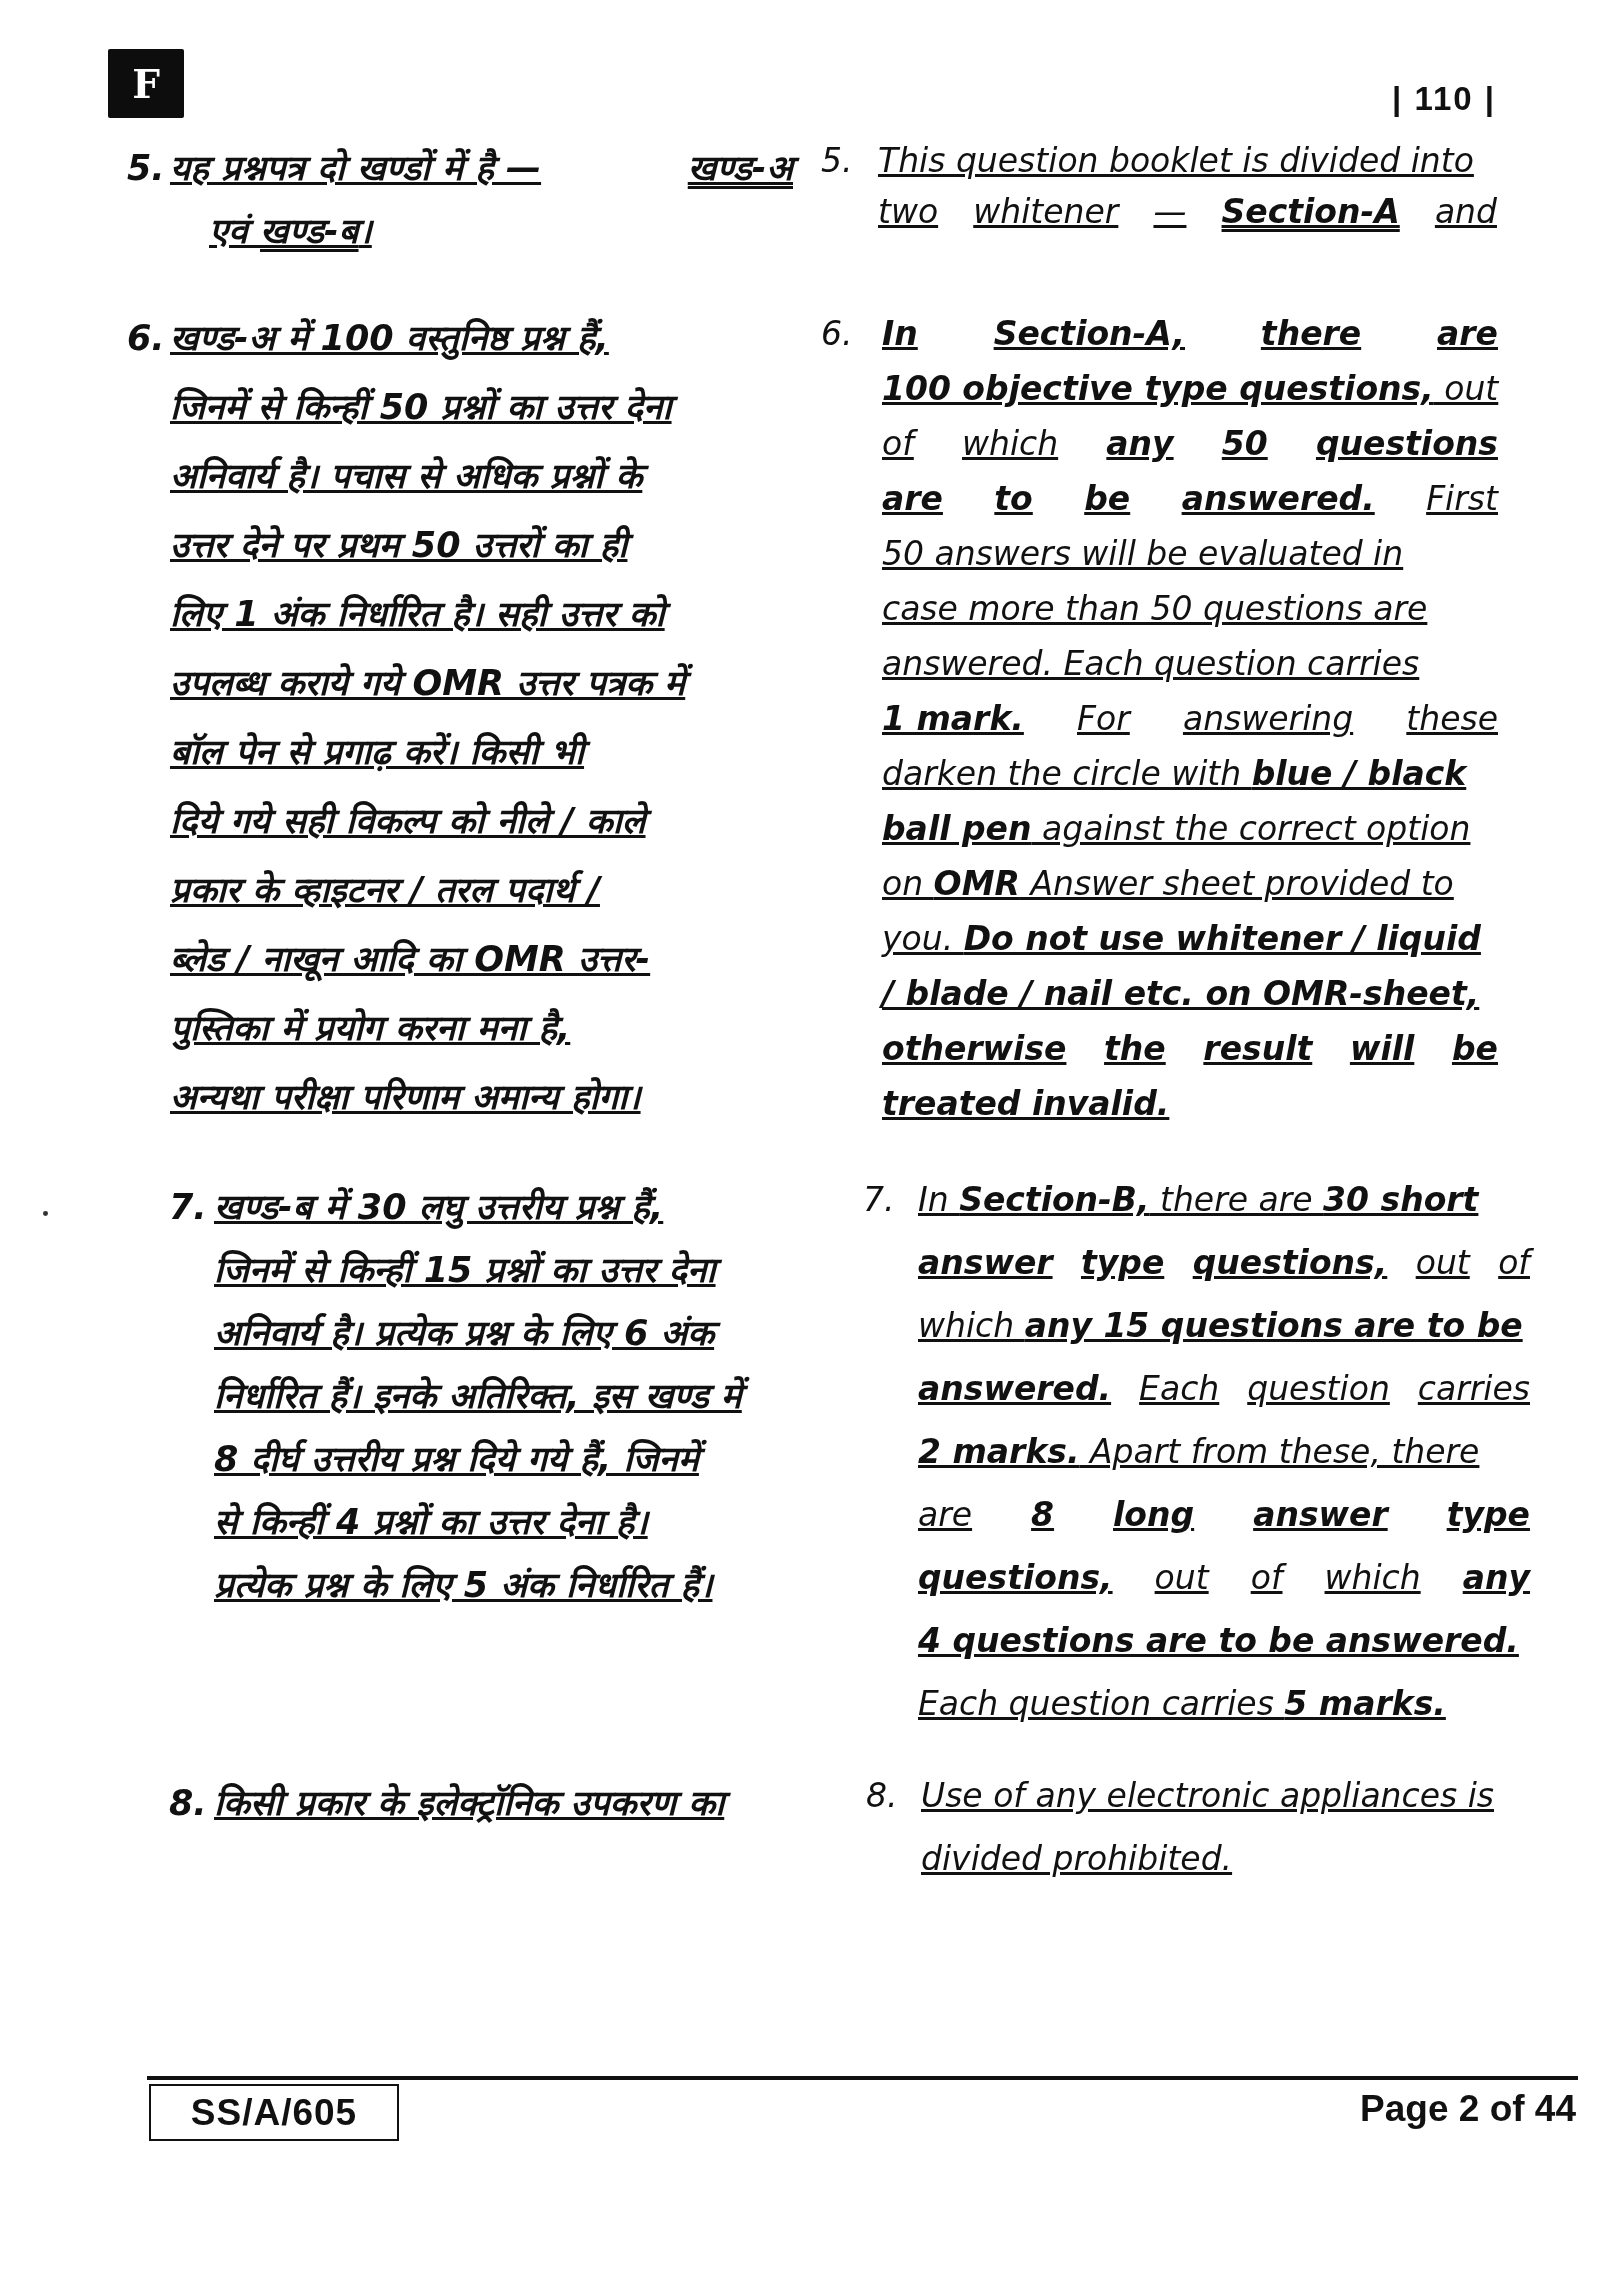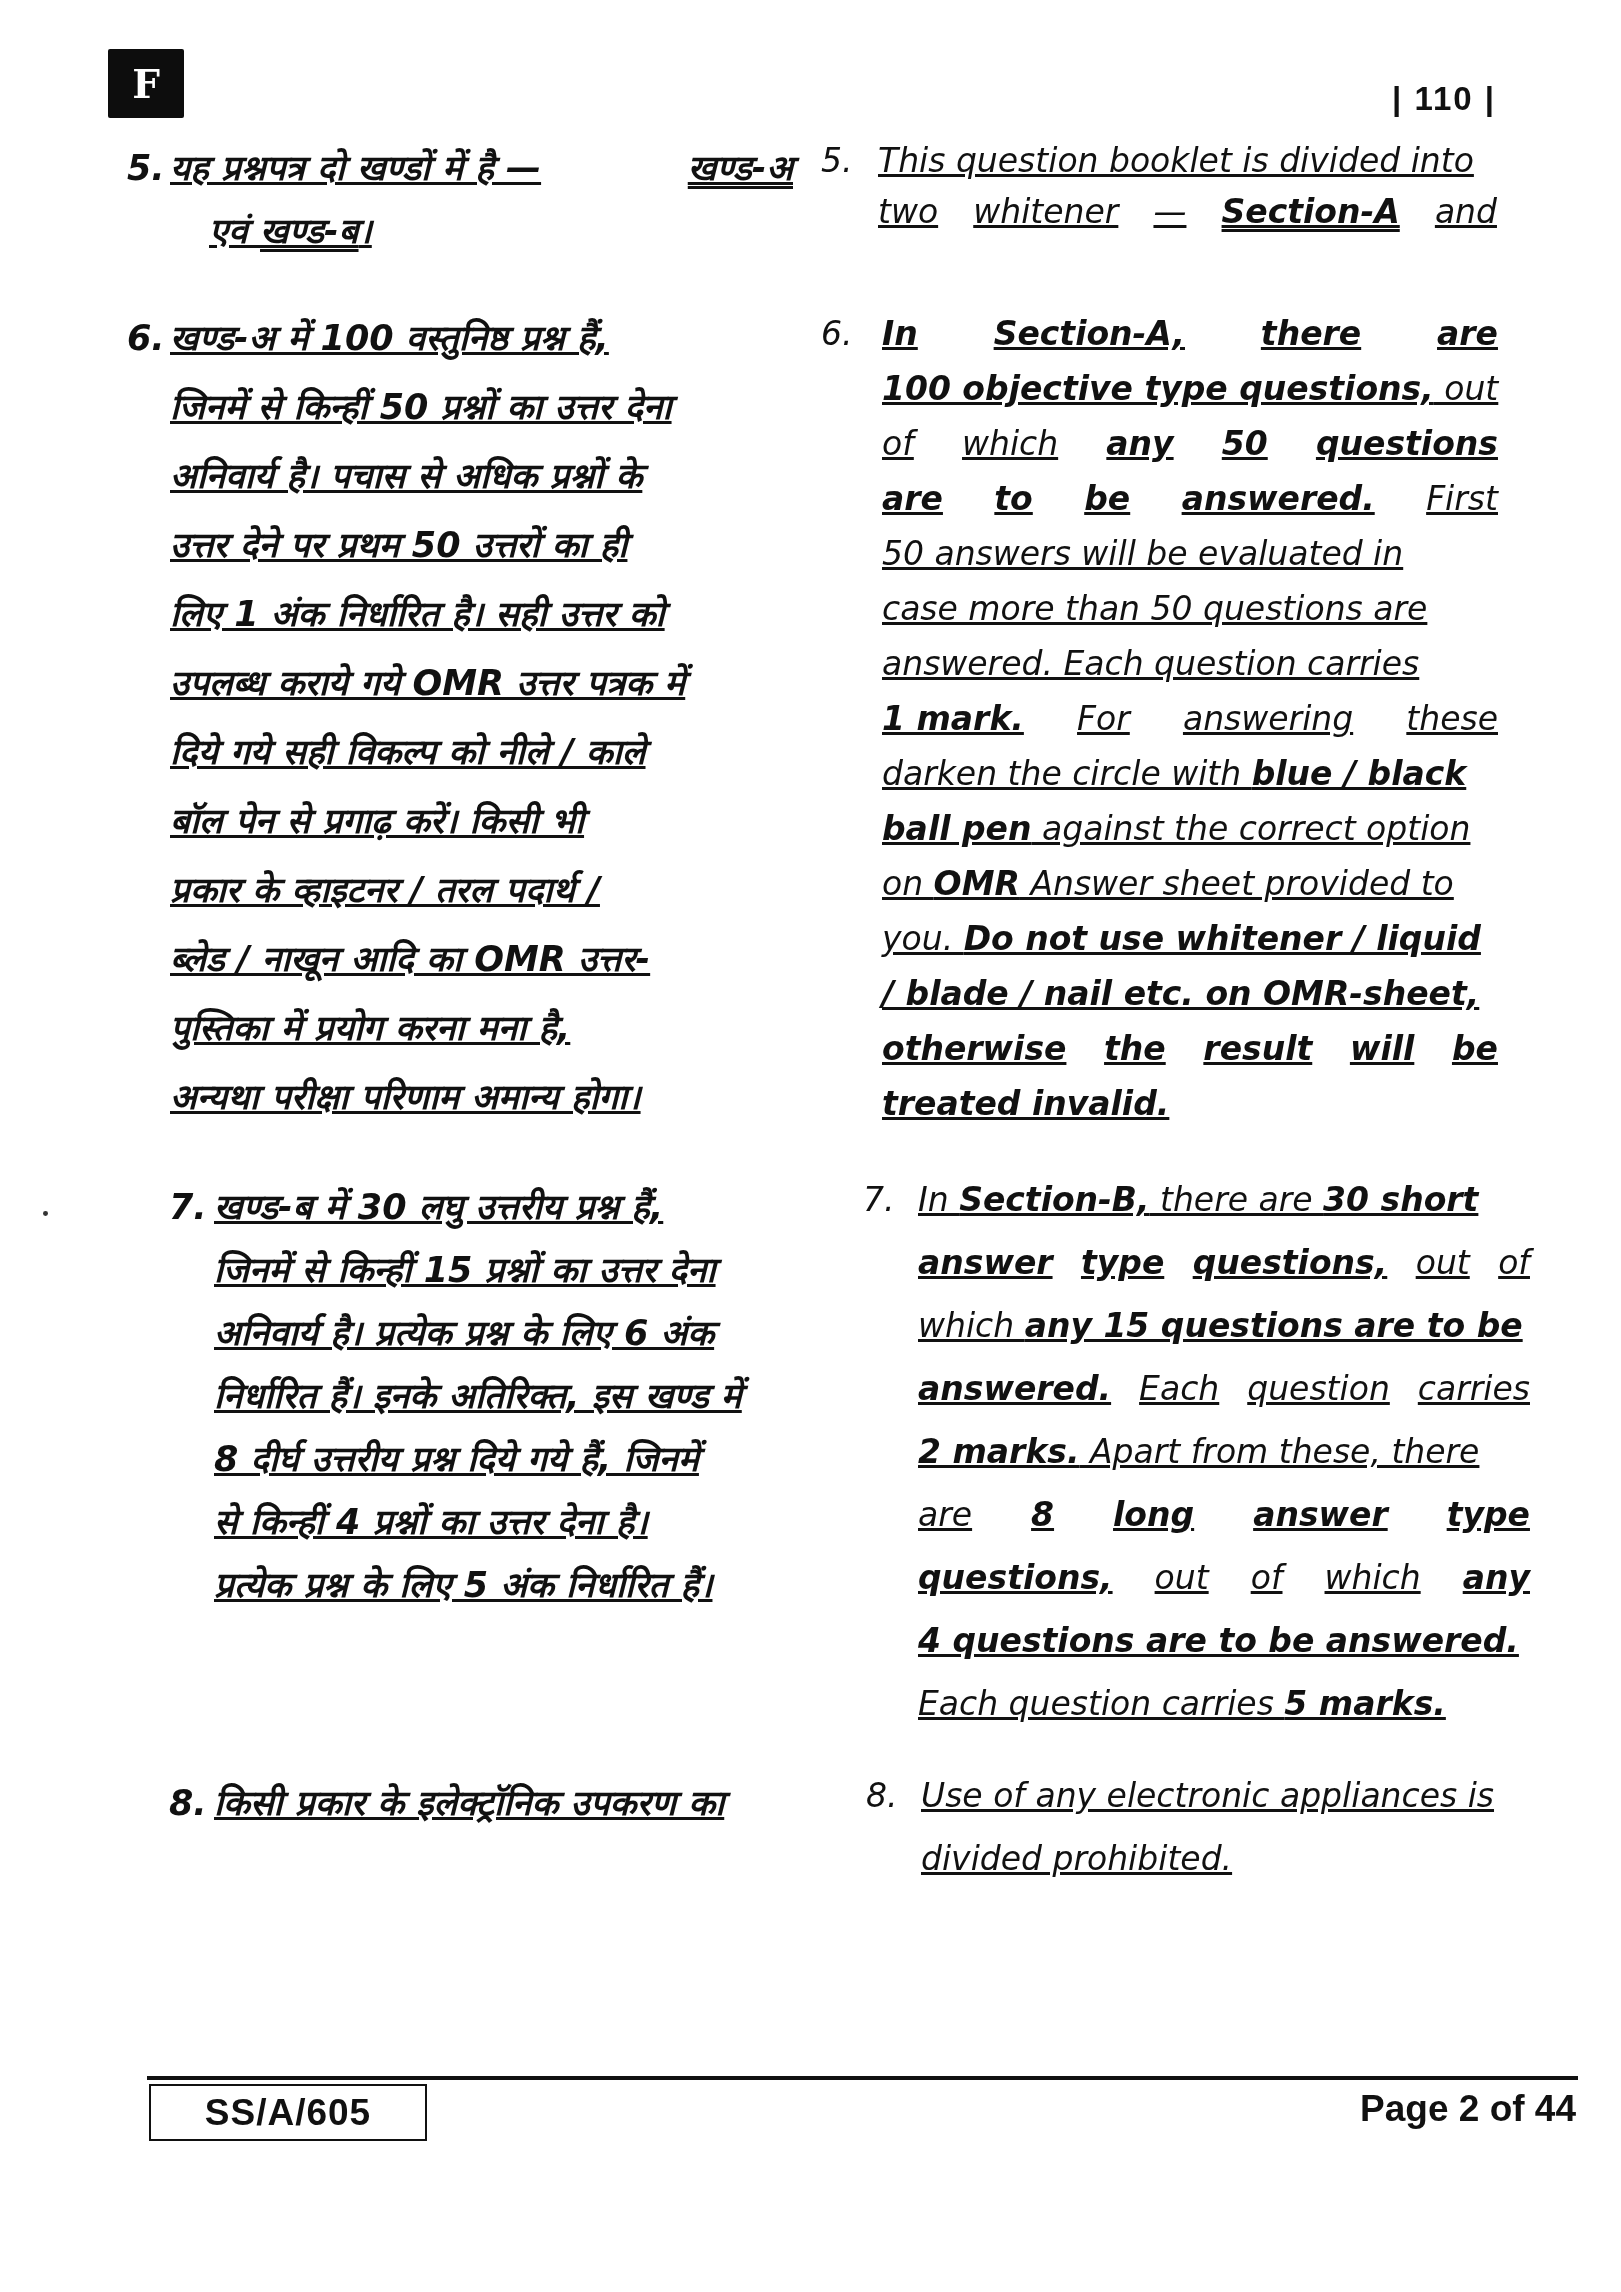--- a/index.html
+++ b/index.html
@@ -25,21 +25,21 @@
   }
   .item { position: absolute; display: flex; }
   .num { flex: 0 0 auto; }
   .body { text-align: justify; text-align-last: left; text-decoration: underline; }
   .line { display: block; white-space: nowrap; }
   .j { display: flex; justify-content: space-between; white-space: nowrap; }
   b, .b { font-weight: bold; }
   u { text-decoration: underline; text-decoration-thickness: 2.9px; text-underline-offset: 5.9px; }
   .footer-rule { position: absolute; left: 147px; top: 2076px; width: 1431px; height: 3.9px; background: #111; }
   .footer-code {
-    position: absolute; left: 149px; top: 2084px; width: 278px; height: 57px;
+    position: absolute; left: 149px; top: 2084px; width: 250px; height: 57px;
     border: 2.9px solid #111; box-sizing: border-box;
     font-family: "Liberation Sans", sans-serif; font-weight: bold; font-size: 37px;
     display: flex; align-items: center; justify-content: center; letter-spacing: 1px;
   }
   .footer-page {
     position: absolute; right: 45px; top: 2088px;
     font-family: "Liberation Sans", sans-serif; font-weight: bold; font-size: 37px;
   }
   .stray-dot { position: absolute; left: 43px; top: 1211px; width: 4.9px; height: 4.9px; background: #333; border-radius: 50%; }
 </style>
@@ -65,22 +65,22 @@
 
   <div class="item hi" style="left:127px; top:304px; width:676px; line-height:69px;">
     <span class="num" style="width:43px;">6.</span>
     <div class="body" style="width:633px;">
       <span class="line">खण्ड-अ में 100 वस्तुनिष्ठ प्रश्न हैं,</span>
       <span class="line">जिनमें से किन्हीं 50 प्रश्नों का उत्तर देना</span>
       <span class="line">अनिवार्य है। पचास से अधिक प्रश्नों के</span>
       <span class="line">उत्तर देने पर प्रथम 50 उत्तरों का ही</span>
       <span class="line">लिए 1 अंक निर्धारित है। सही उत्तर को</span>
       <span class="line">उपलब्ध कराये गये OMR उत्तर पत्रक में</span>
+      <span class="line">बॉल पेन से प्रगाढ़ करें। किसी भी</span>
       <span class="line">दिये गये सही विकल्प को नीले / काले</span>
-      <span class="line">बॉल पेन से प्रगाढ़ करें। किसी भी</span>
       <span class="line">प्रकार के व्हाइटनर / तरल पदार्थ /</span>
       <span class="line">ब्लेड / नाखून आदि का OMR उत्तर-</span>
       <span class="line">पुस्तिका में प्रयोग करना मना है,</span>
       <span class="line">अन्यथा परीक्षा परिणाम अमान्य होगा।</span>
     </div>
   </div>
 
   <div class="item hi" style="left:169px; top:1176px; width:676px; line-height:63px;">
     <span class="num" style="width:45px;">7.</span>
     <div class="body" style="width:631px;">

